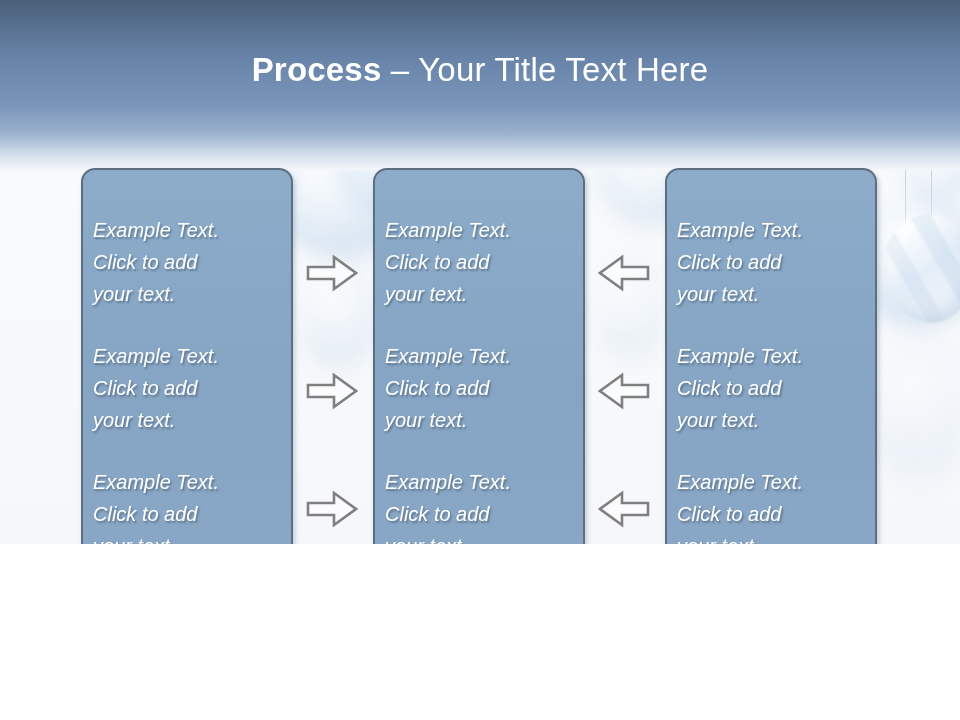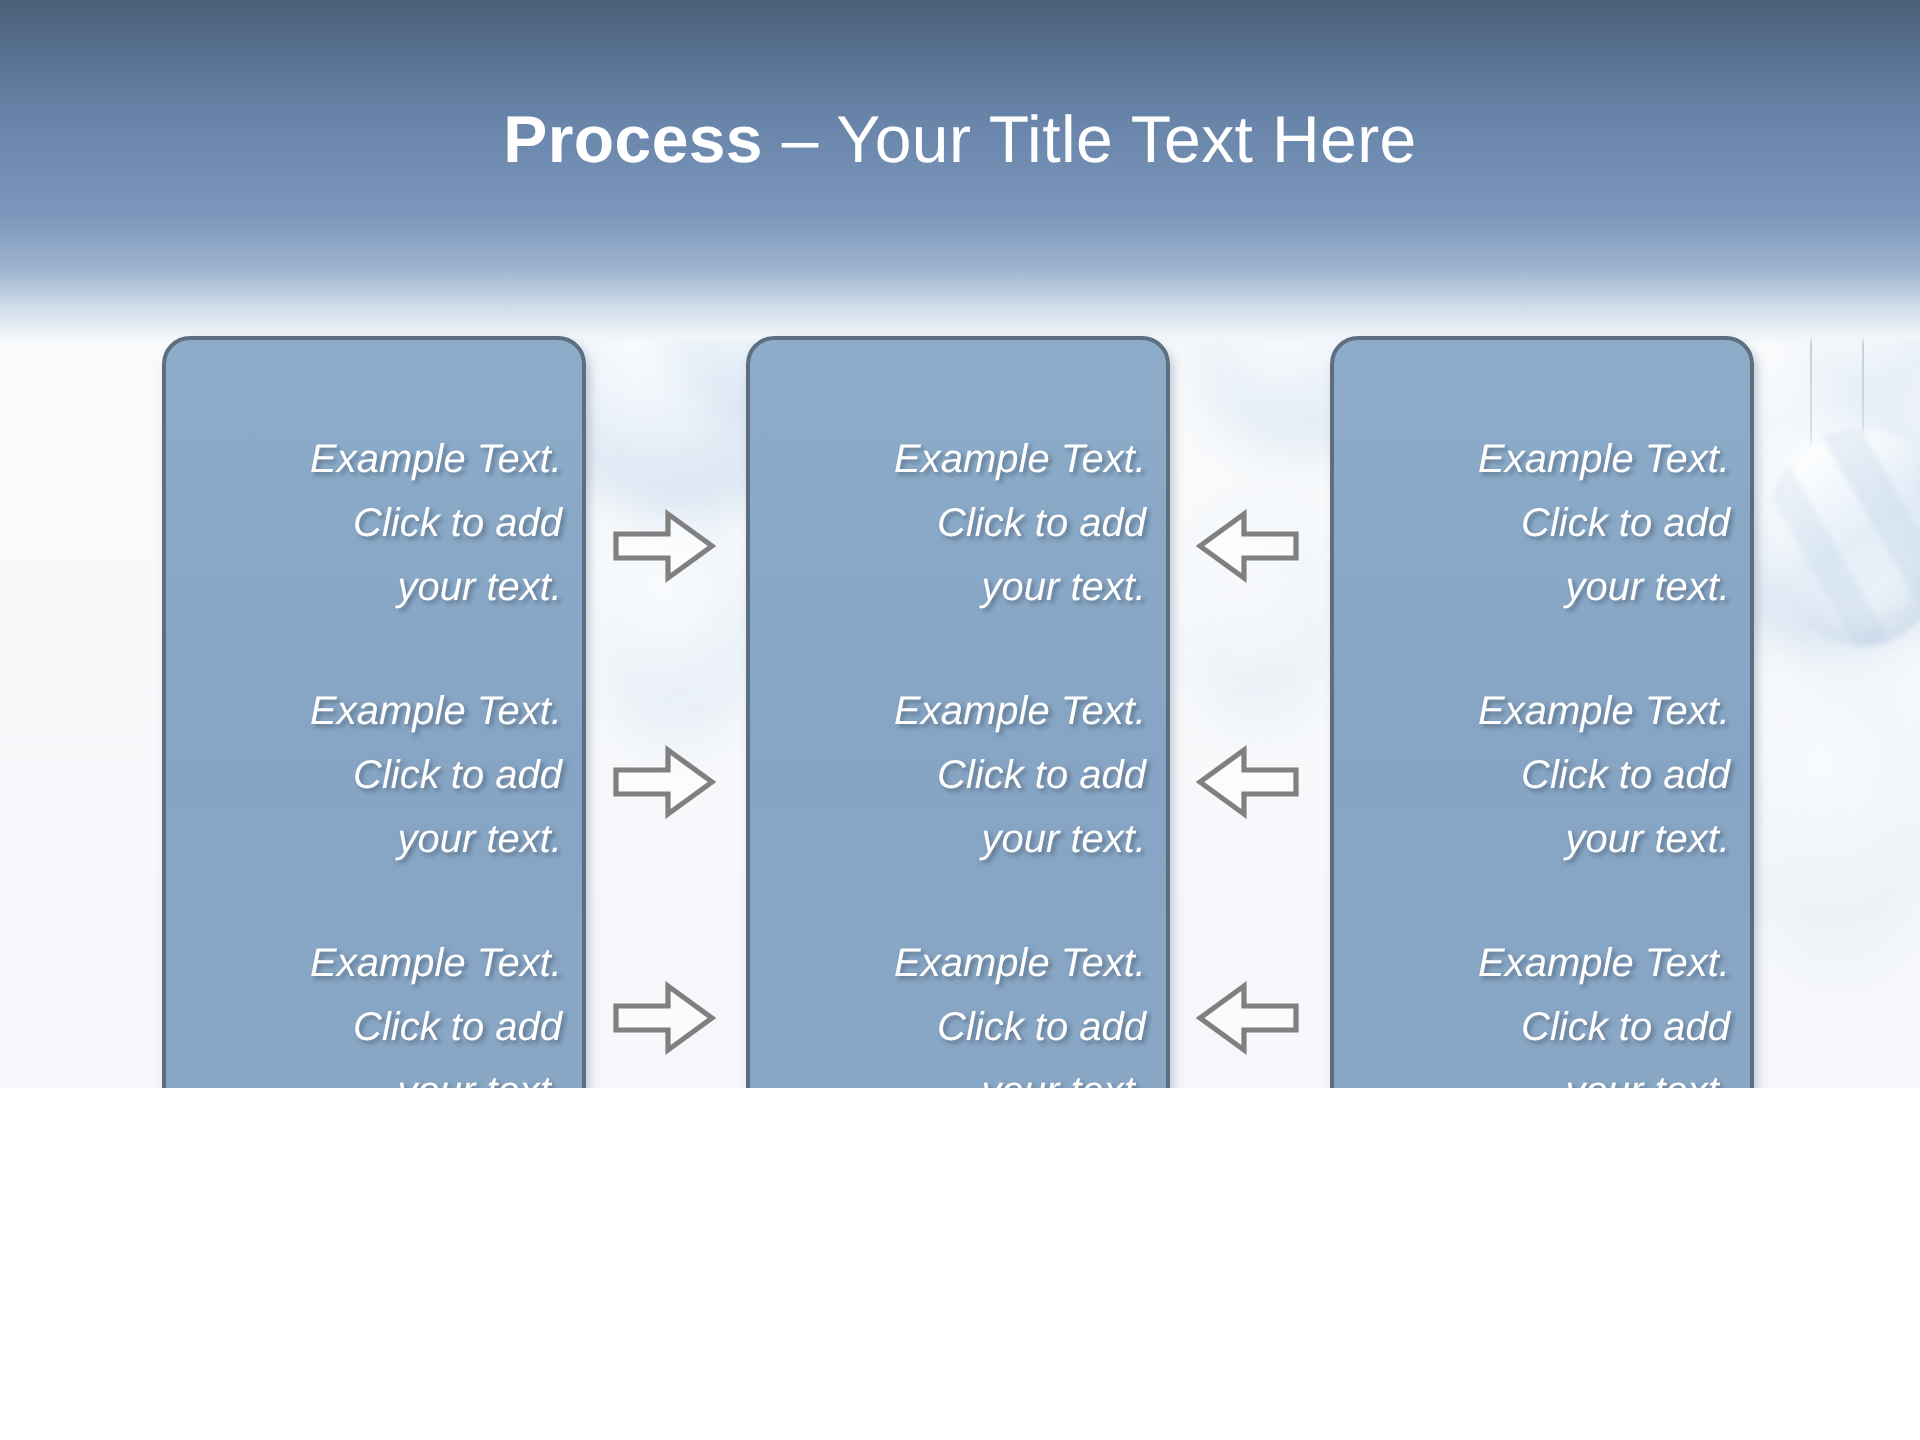--- a/index.html
+++ b/index.html
@@ -140,21 +140,21 @@
     justify-content: space-evenly;
     align-items: center;
     padding: 14px 10px;
   }
   .pbox1 { left: 81px;  }
   .pbox2 { left: 373px; }
   .pbox3 { left: 665px; }
 
   .ptext {
     width: 100%;
-    text-align: right;
+    text-align: left;
     color: #ffffff;
     font-style: italic;
     font-size: 20px;
     line-height: 32px;
     text-shadow: 1.5px 1.5px 2px rgba(60,78,96,.55);
     white-space: pre-line;
   }
 
   
   .arrow {

